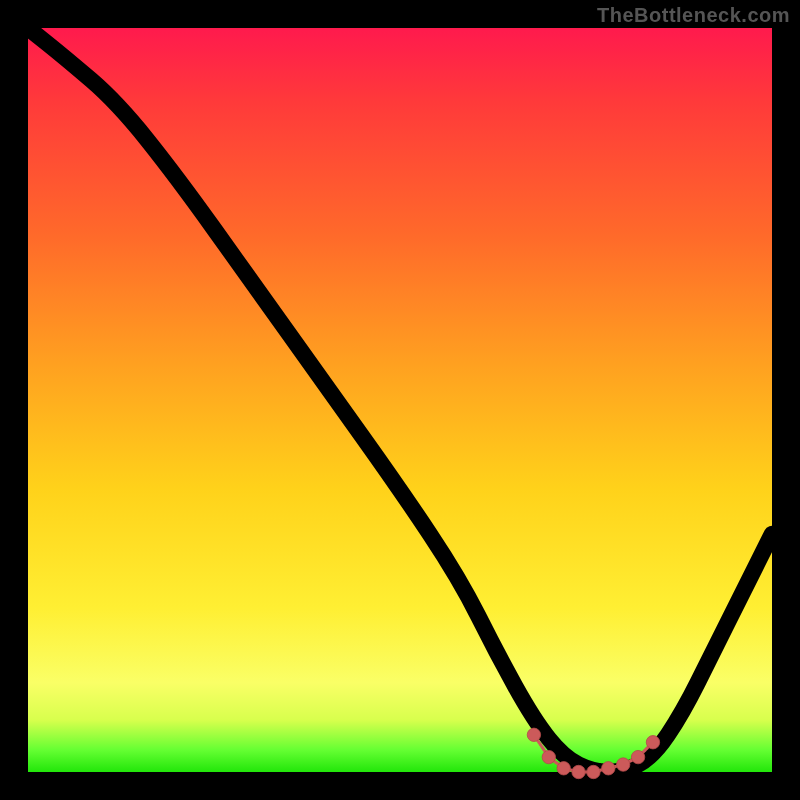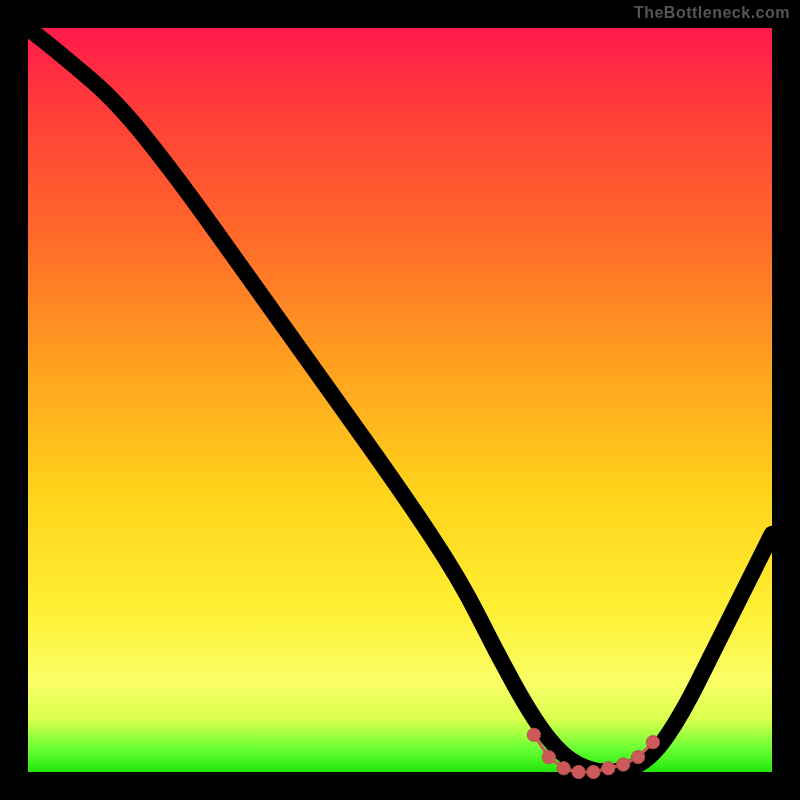--- a/index.html
+++ b/index.html
@@ -15,21 +15,21 @@
     position: relative;
     width: 800px;
     height: 800px;
     background: #000;
   }
   .watermark {
     position: absolute;
     top: 4px;
     right: 10px;
     color: #555;
-    font-size: 16px;
+    font-size: 20px;
     font-weight: bold;
     letter-spacing: 0.5px;
     z-index: 5;
     margin-left: 43px;
   }
   .plot-area {
     position: absolute;
     left: 28px;
     top: 28px;
     width: 744px;

